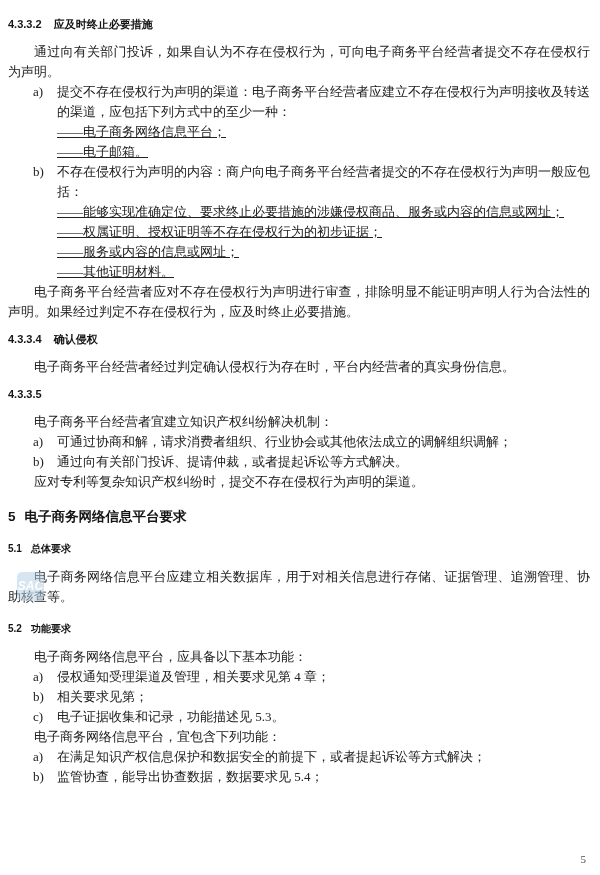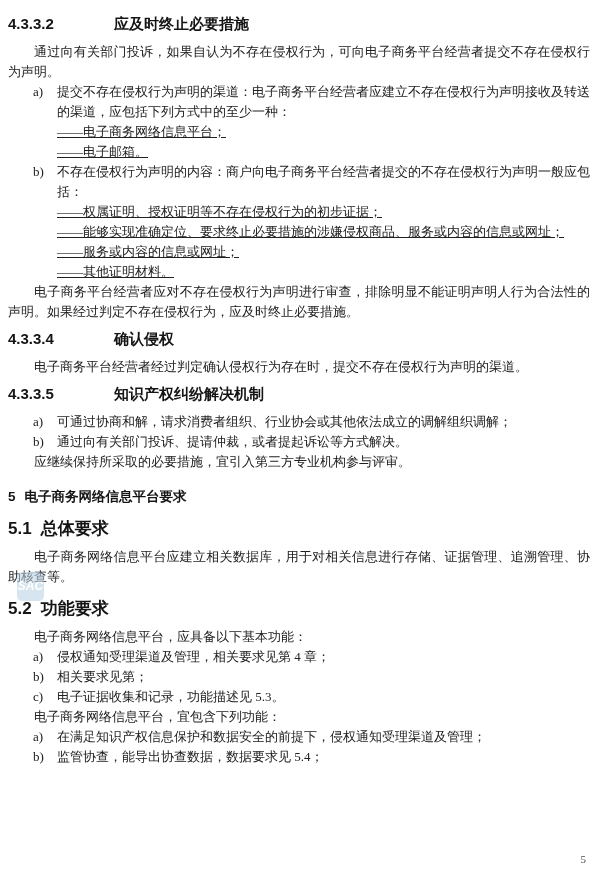--- a/index.html
+++ b/index.html
@@ -16,23 +16,23 @@
     line-height:20px;
     color:#212121;
   }
   .h3, .h2s, .h1c{
     display:flex;
     align-items:baseline;
     font-family:"Liberation Sans","DejaVu Sans",sans-serif;
     font-weight:bold;
     color:#151515;
   }
-  .h3{margin:7px 0 8px 0;font-size:15px;gap:48px;}
+  .h3{margin:7px 0 8px 0;font-size:11px;}
   .h3 .num{margin-right:12px;}
-  .h2s{margin:12px 0 8px 0;font-size:17px;align-items:center;}
+  .h2s{margin:12px 0 8px 0;font-size:10px;align-items:center;}
   .h2s .num{margin-right:9px;}
   .h1c{margin:15px 0 12px 0;font-size:13.5px;position:relative;z-index:1;}
   .h1c .num{margin-right:9px;}
   .para{
     margin:0;
     text-indent:2em;
     text-align:justify;
   }
   .item{
     display:flex;
@@ -89,51 +89,51 @@
   </div>
 
   <div class="dash">——电子商务网络信息平台；</div>
   <div class="dash">——电子邮箱。</div>
 
   <div class="item">
     <span class="marker">b)</span>
     <p class="itext">不存在侵权行为声明的内容：商户向电子商务平台经营者提交的不存在侵权行为声明一般应包括：</p>
   </div>
 
+  <div class="dash">——能够实现准确定位、要求终止必要措施的涉嫌侵权商品、服务或内容的信息或网址；</div>
   <div class="dash">——权属证明、授权证明等不存在侵权行为的初步证据；</div>
-  <div class="dash">——能够实现准确定位、要求终止必要措施的涉嫌侵权商品、服务或内容的信息或网址；</div>
   <div class="dash">——服务或内容的信息或网址；</div>
   <div class="dash">——其他证明材料。</div>
 
 
   <p class="para">电子商务平台经营者应对不存在侵权行为声明进行审查，排除明显不能证明声明人行为合法性的声明。如果经过判定不存在侵权行为，应及时终止必要措施。</p>
 
   <div class="h3">
     <span class="num">4.3.3.4</span>
     <span class="ttl">确认侵权</span>
   </div>
 
-  <p class="para">电子商务平台经营者经过判定确认侵权行为存在时，提交不存在侵权行为声明的渠道。</p>
+  <p class="para">电子商务平台经营者经过判定确认侵权行为存在时，平台内经营者的真实身份信息。</p>
 
   <div class="h3">
     <span class="num">4.3.3.5</span>
-    <span class="ttl">知识产权纠纷解决机制</span>
   </div>
 
+  <p class="para">电子商务平台经营者宜建立知识产权纠纷解决机制：</p>
 
   <div class="item">
     <span class="marker">a)</span>
     <p class="itext">可通过协商和解，请求消费者组织、行业协会或其他依法成立的调解组织调解；</p>
   </div>
   <div class="item">
     <span class="marker">b)</span>
     <p class="itext">通过向有关部门投诉、提请仲裁，或者提起诉讼等方式解决。</p>
   </div>
 
-  <p class="para">应继续保持所采取的必要措施，宜引入第三方专业机构参与评审。</p>
+  <p class="para">应对专利等复杂知识产权纠纷时，提交不存在侵权行为声明的渠道。</p>
 
   <div class="h1c">
     <span class="num">5</span>
     <span class="ttl">电子商务网络信息平台要求</span>
   </div>
 
   <div class="h2s">
     <span class="num">5.1</span>
     <span class="ttl">总体要求</span>
   </div>
@@ -157,21 +157,21 @@
   </div>
   <div class="item">
     <span class="marker">c)</span>
     <p class="itext">电子证据收集和记录，功能描述见 5.3。</p>
   </div>
 
   <p class="para">电子商务网络信息平台，宜包含下列功能：</p>
 
   <div class="item">
     <span class="marker">a)</span>
-    <p class="itext">在满足知识产权信息保护和数据安全的前提下，侵权通知受理渠道及管理；</p>
+    <p class="itext">在满足知识产权信息保护和数据安全的前提下，或者提起诉讼等方式解决；</p>
   </div>
   <div class="item">
     <span class="marker">b)</span>
     <p class="itext">监管协查，能导出协查数据，数据要求见 5.4；</p>
   </div>
 
   <div class="page-number">5</div>
 
 </div>
 

